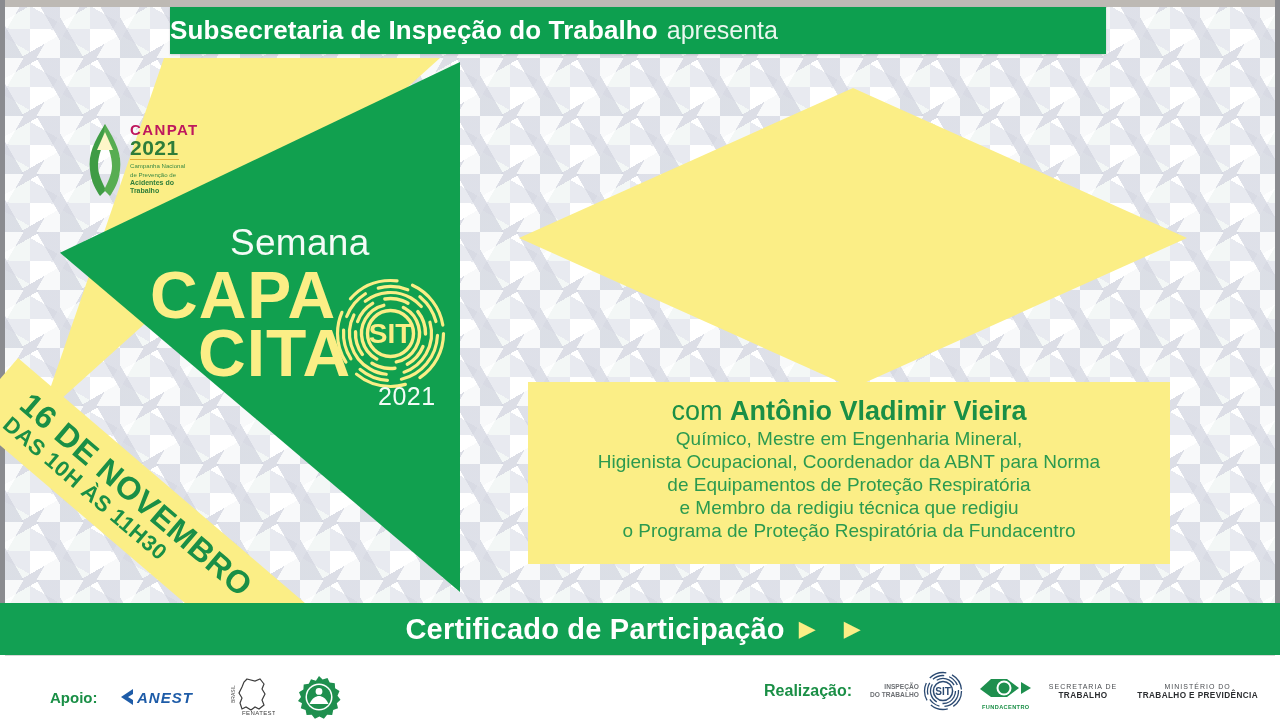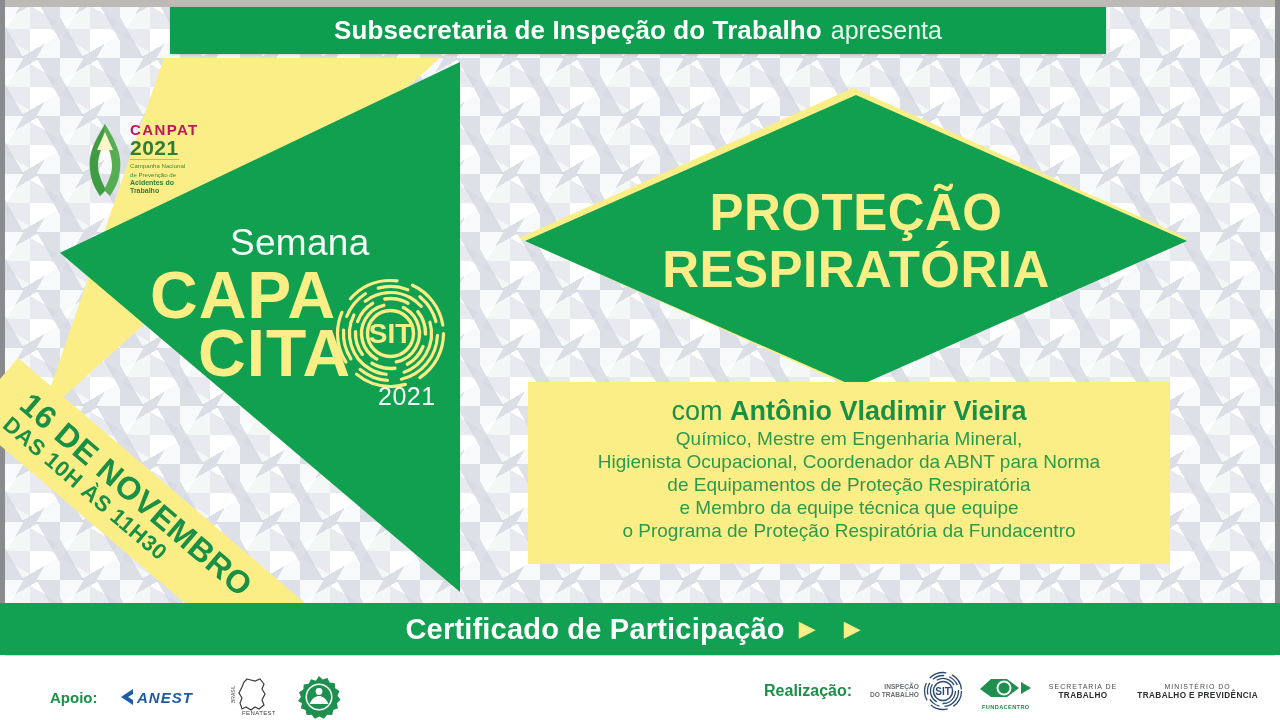--- a/index.html
+++ b/index.html
@@ -26,21 +26,21 @@
     background-position:0 0, 0 0;
     opacity:.95;
   }
   .edgeL{position:absolute;left:0;top:0;width:5px;height:660px;background:#8a8b8f;}
   .edgeR{position:absolute;right:0;top:0;width:5px;height:660px;background:#8a8b8f;}
   .topfade{position:absolute;left:0;top:0;width:1280px;height:7px;background:#bdb9b4;}
 
   
   .headerbar{
     position:absolute;left:170px;top:7px;width:936px;height:47px;
-    background:#0d9f4f;display:flex;align-items:center;justify-content:center;
+    background:#0d9f4f;display:flex;align-items:center;justify-content:flex-start;
     box-shadow:0 1px 2px rgba(0,0,0,.15);
   }
   .headerbar .t1{color:#fff;font-size:26px;font-weight:bold;letter-spacing:.1px;}
   .headerbar .t2{color:#eaf7ef;font-size:25px;font-weight:400;margin-left:9px;}
 
   
   .ytri{
     position:absolute;left:40px;top:58px;width:400px;height:360px;
     background:#fbee86;
     clip-path:polygon(31% 0%, 100% 0%, 0% 100%);
@@ -174,33 +174,29 @@
     </svg>
   </div>
   <div class="yr2021">2021</div>
 
   <div class="dateribbon">
     <div class="d1">16 DE NOVEMBRO</div>
     <div class="d2">DAS 10H ÀS 11H30</div>
   </div>
 
   <div class="diamond-out"></div>
-  <div class="diamond-in">
-    <div class="dl">PROTEÇÃO</div>
-    <div class="dl">RESPIRATÓRIA</div>
-  </div>
 
   <div class="spkbox">
     <div class="spk-name">
       <span>com </span><b>Antônio Vladimir Vieira</b>
     </div>
     <div class="spk-line">Químico, Mestre em Engenharia Mineral,</div>
     <div class="spk-line">Higienista Ocupacional, Coordenador da ABNT para Norma</div>
     <div class="spk-line">de Equipamentos de Proteção Respiratória</div>
-    <div class="spk-line">e Membro da equipe técnica que equipe</div>
+    <div class="spk-line">e Membro da redigiu técnica que redigiu</div>
     <div class="spk-line">o Programa de Proteção Respiratória da Fundacentro</div>
   </div>
 
   <div class="strip">
     <span class="s">Certificado de Participação</span>
     <span class="arrow">▶</span>
     <span class="arrow">▶</span>
   </div>
 
   <div class="footer">

